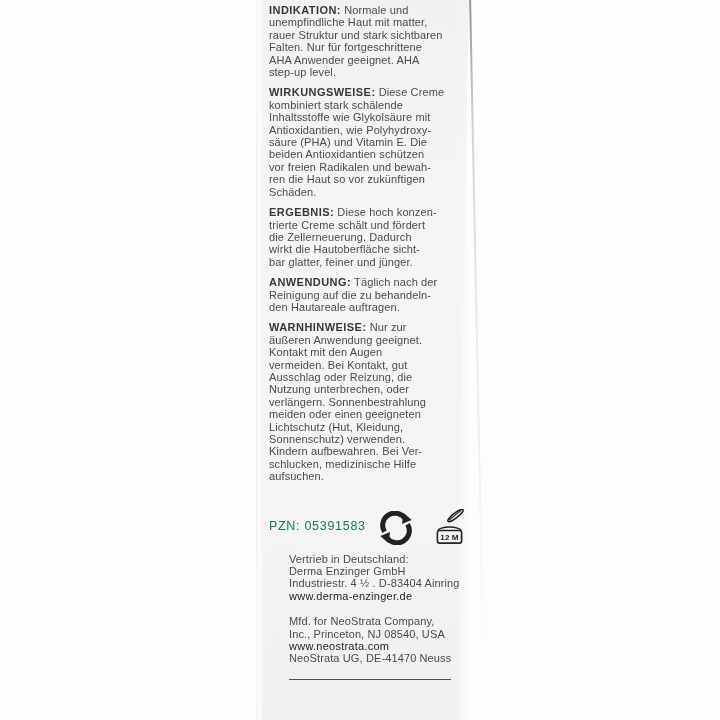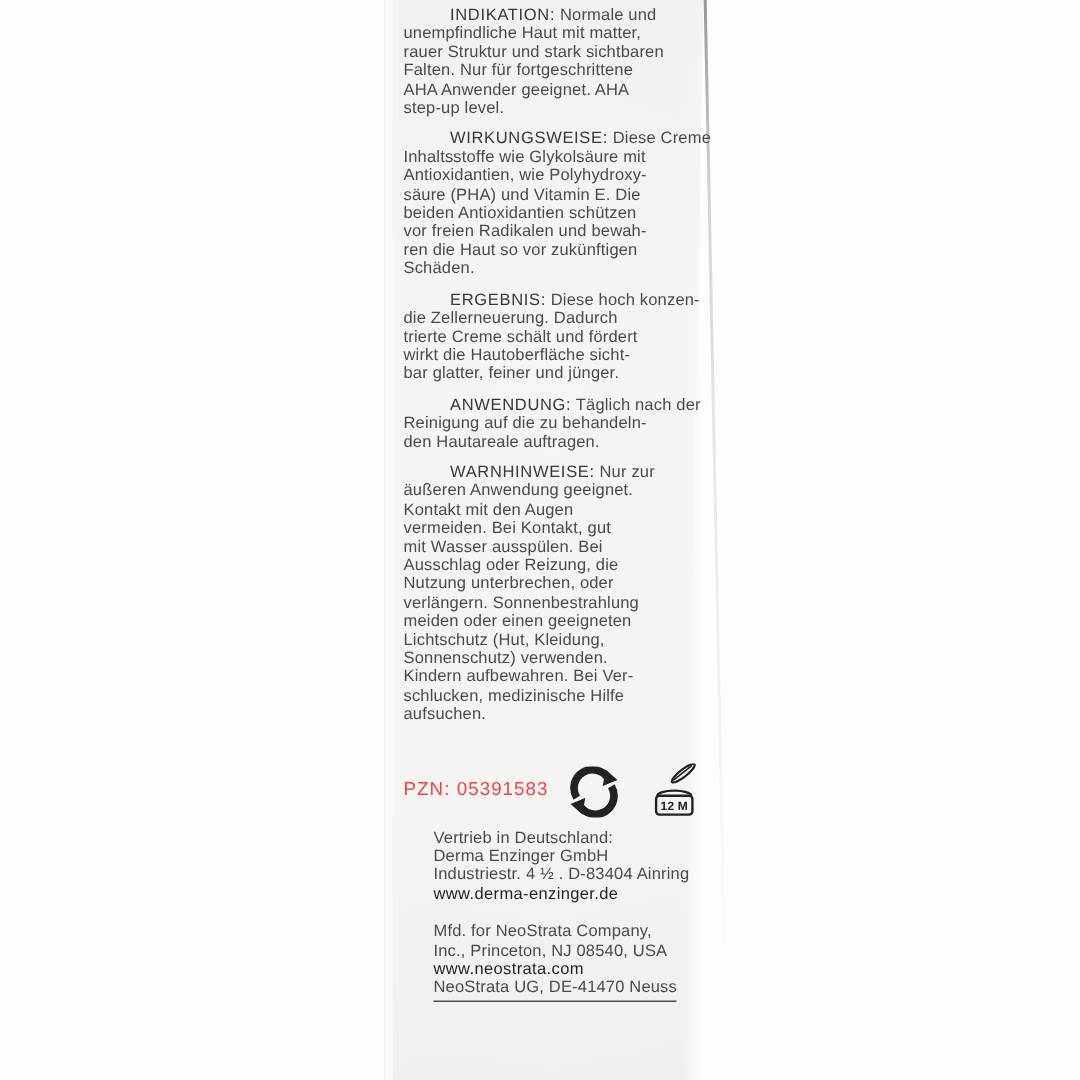--- a/index.html
+++ b/index.html
@@ -30,33 +30,33 @@
   .edge-left {
     position:absolute; left:256px; top:0; width:1px; height:720px;
     background:rgba(0,0,0,.045);
   }
   .content {
     position:absolute; left:269px; top:4px; width:200px;
     color:#4a4a4a; font-size:11px; line-height:12.4px; letter-spacing:.12px;
   }
   .para { margin-bottom:8px; }
   .line { white-space:nowrap; }
-  .heading { font-weight:400; color:#373737; letter-spacing:.45px;margin-left:31px; }
+  .heading { font-weight:700; color:#373737; letter-spacing:.45px; }
   .pzn-row {
     margin-top:26px; height:36px; width:196px;
     display:flex; align-items:center; justify-content:space-between;
   }
-  .pzn { font-size:12.5px; letter-spacing:.7px; color:#ef4444; white-space:nowrap; }
+  .pzn { font-size:12.5px; letter-spacing:.7px; color:#0f766e; white-space:nowrap; }
   .icons { display:flex; align-items:flex-end; gap:22px;text-align:right; }
   .addr { margin-top:8px;margin-left:20px; }
   .addr.mfr { margin-top:13px; }
   .addr .line.bold { font-weight:400; color:#242424; letter-spacing:.25px; }
   .addr .line.condensed { letter-spacing:-.38px; }
   .addr .line.underline span {
-    display:inline-block; border-bottom:1.6px solid #4e4e4e; padding-bottom:2px;
+    display:inline-block; border-bottom:1.6px solid #4e4e4e; padding-bottom:14px;
   }
   svg { display:block; }
 </style>
 </head>
 <body>
 
 <div class="photo">
   <div class="box-face"></div>
   <div class="box-face-fill"></div>
   <div class="edge-left"></div>
@@ -68,46 +68,46 @@
         <div class="para">
           <div class="line"><strong class="heading">INDIKATION:</strong> Normale und</div>
           <div class="line">unempfindliche Haut mit matter,</div>
           <div class="line">rauer Struktur und stark sichtbaren</div>
           <div class="line">Falten. Nur für fortgeschrittene</div>
           <div class="line">AHA Anwender geeignet. AHA</div>
           <div class="line">step-up level.</div>
         </div>
         <div class="para">
           <div class="line"><strong class="heading">WIRKUNGSWEISE:</strong> Diese Creme</div>
+          <div class="line">kombiniert stark schälende</div>
           <div class="line">Inhaltsstoffe wie Glykolsäure mit</div>
           <div class="line">Antioxidantien, wie Polyhydroxy-</div>
           <div class="line">säure (PHA) und Vitamin E. Die</div>
           <div class="line">beiden Antioxidantien schützen</div>
           <div class="line">vor freien Radikalen und bewah-</div>
           <div class="line">ren die Haut so vor zukünftigen</div>
           <div class="line">Schäden.</div>
         </div>
         <div class="para">
           <div class="line"><strong class="heading">ERGEBNIS:</strong> Diese hoch konzen-</div>
+          <div class="line">trierte Creme schält und fördert</div>
           <div class="line">die Zellerneuerung. Dadurch</div>
-          <div class="line">trierte Creme schält und fördert</div>
           <div class="line">wirkt die Hautoberfläche sicht-</div>
           <div class="line">bar glatter, feiner und jünger.</div>
         </div>
         <div class="para">
           <div class="line"><strong class="heading">ANWENDUNG:</strong> Täglich nach der</div>
           <div class="line">Reinigung auf die zu behandeln-</div>
           <div class="line">den Hautareale auftragen.</div>
         </div>
         <div class="para">
           <div class="line"><strong class="heading">WARNHINWEISE:</strong> Nur zur</div>
           <div class="line">äußeren Anwendung geeignet.</div>
           <div class="line">Kontakt mit den Augen</div>
           <div class="line">vermeiden. Bei Kontakt, gut</div>
-          <div class="line">mit Wasser ausspülen. Bei</div>
           <div class="line">Ausschlag oder Reizung, die</div>
           <div class="line">Nutzung unterbrechen, oder</div>
           <div class="line">verlängern. Sonnenbestrahlung</div>
           <div class="line">meiden oder einen geeigneten</div>
           <div class="line">Lichtschutz (Hut, Kleidung,</div>
           <div class="line">Sonnenschutz) verwenden.</div>
           <div class="line">Kindern aufbewahren. Bei Ver-</div>
           <div class="line">schlucken, medizinische Hilfe</div>
           <div class="line">aufsuchen.</div>
         </div>

